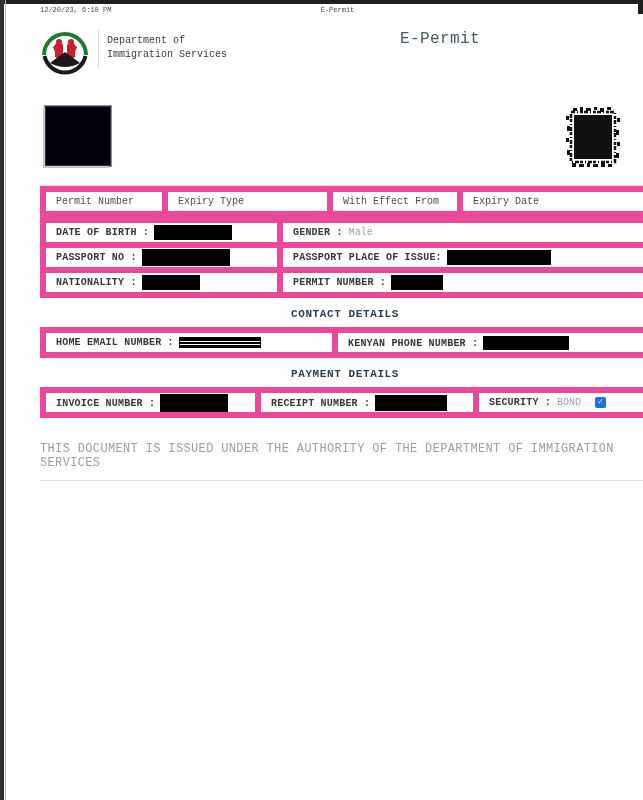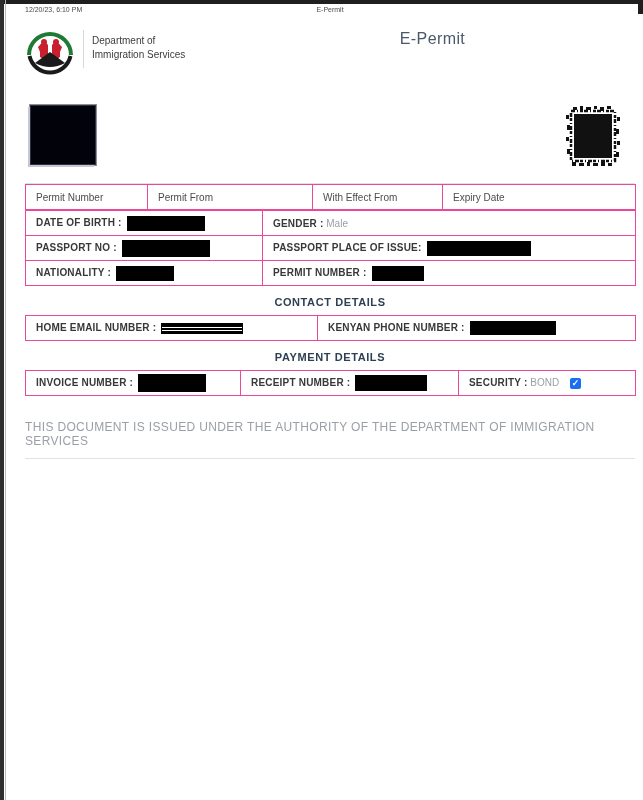--- a/index.html
+++ b/index.html
@@ -11,21 +11,21 @@
     position: relative;
     overflow: hidden;
     color: #383838;
   }
   
   .frame-top   { position:absolute; top:0; left:0; right:0; height:4px; background:#1f1f1f; z-index:9; }
   .frame-left  { position:absolute; top:0; left:0; bottom:0; width:4px; background:#2e2e2e; z-index:9; }
   .frame-left-line { position:absolute; top:0; left:5px; bottom:0; width:1px; background:#b8b8b8; z-index:9; }
   .frame-right-notch { position:absolute; top:0; right:0; width:5px; height:14px; background:#1f1f1f; z-index:9; }
 
-  .page { position:absolute; inset:0; padding:6px 8px 0 25px; }
+  .page { position:absolute; inset:0; padding:6px 8px 0 40px;font-family:Liberation Mono, monospace; }
 
   
   .print-header { position:relative; height:10px; font-size:7px; color:#4a4a4a; }
   .print-datetime { position:absolute; left:0; top:0; }
   .print-title { position:absolute; left:50%; top:0; transform:translateX(-50%); }
 
   
   .doc-header { display:flex; margin-top:9px; }
   .logo-block { display:flex; align-items:flex-start; width:205px; }
   .org-divider { width:1px; height:38px; background:#d8d8d8; margin:5px 8px 0 8px; }
@@ -45,21 +45,21 @@
 
   .rule { border:none; border-top:1px solid #e0e0e0; margin:12px 0 0 0; width:610px; }
 
   .section-heading {
     width:610px; text-align:center;
     font-size:11px; font-weight:bold; color:#2e4053;
     letter-spacing:0.6px; margin:10px 0 7px 0;
   }
 
   table { width:610px; border-collapse:collapse; table-layout:fixed; }
-  td, th { border:1px solid #ec4899; padding:0 10px; height:25px; vertical-align:middle; overflow:hidden; white-space:nowrap; }
+  td, th { border:6px solid #ec4899; padding:0 10px; height:25px; vertical-align:middle; overflow:hidden; white-space:nowrap; }
   th { text-align:left; font-weight:normal; color:#4d4d4d; font-size:10px; }
   td { font-size:10px; }
   .lbl { font-weight:bold; color:#383838; letter-spacing:0.2px; }
   .val-gray { color:#9aa0a6; font-weight:normal; }
 
   .redaction { display:inline-block; background:#000; border:1px solid #000; vertical-align:middle; margin-left:5px; }
   .redaction.striped {
     background: linear-gradient(#000 0 3px, #fff 3px 4px, #000 4px 6px, #fff 6px 7px, #000 7px 100%);
   }
 
@@ -152,21 +152,21 @@
   <table>
     <colgroup>
         <col style="width:122px">
         <col style="width:165px">
         <col style="width:130px">
         <col style="width:193px">
       </colgroup>
     <tbody>
         <tr>
       <th>Permit Number</th>
-      <th>Permit From</th>
+      <th>Expiry Type</th>
       <th>With Effect From</th>
       <th>Expiry Date</th>
     </tr>
   </tbody>
     </table>
 
   <table>
     <colgroup>
         <col style="width:237px">
         <col style="width:373px">

